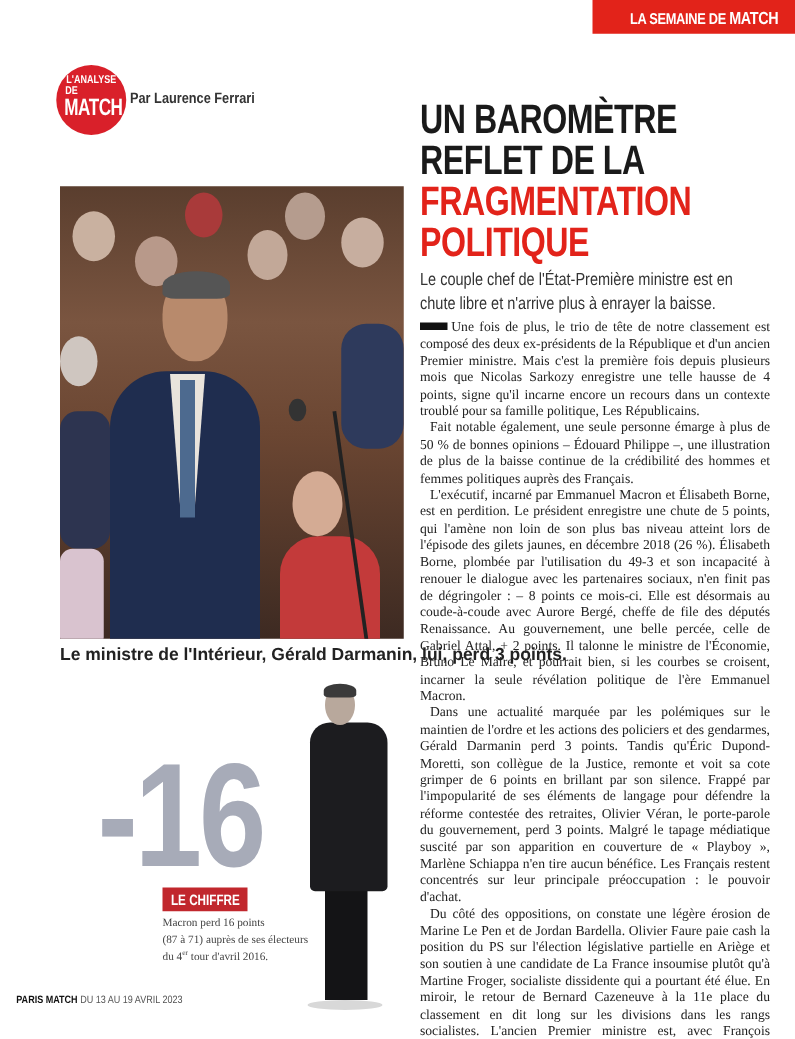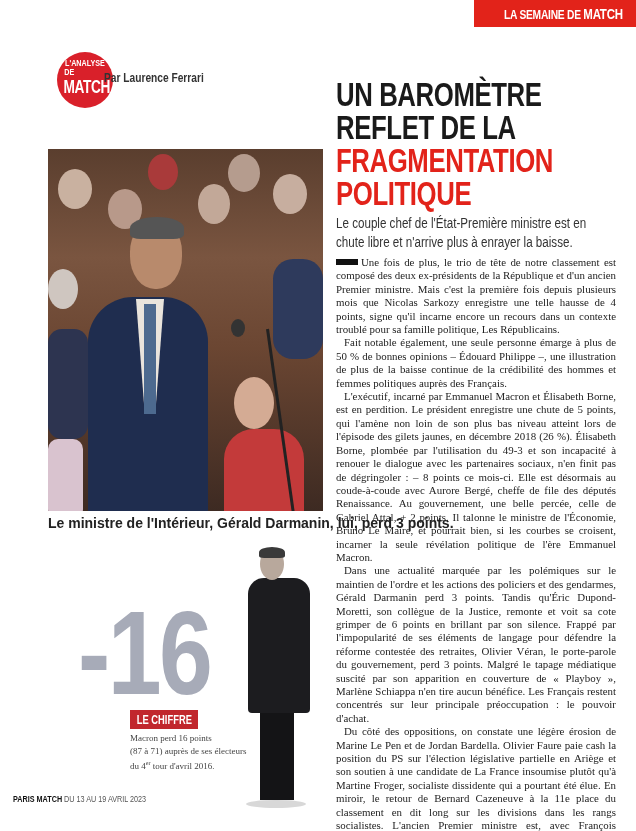--- a/index.html
+++ b/index.html
@@ -14,21 +14,21 @@
     .rubric-text {
       font-family: "Liberation Sans", sans-serif; font-weight: bold; color: #fff;
       font-size: 12.5px; letter-spacing: -0.3px; transform: scaleX(0.82); transform-origin: center;
       white-space: nowrap;
     }
     .rubric-text .match { font-size: 14px; }
 
     .badge {
       position: absolute; left: 45px; top: 52px; width: 56px; height: 56px; border-radius: 50%;
       background: #d9202a; color: #fff; font-family: "Liberation Sans", sans-serif;
-      font-weight: bold; text-align: center; overflow: hidden; margin-left: 12px;
+      font-weight: bold; text-align: center; overflow: hidden;
     }
     .badge .l1 { position: absolute; top: 7px; left: 0; width: 100%; font-size: 9px; line-height: 9px; transform: scaleX(0.8); }
     .badge .l2 { position: absolute; top: 16px; left: 6px; font-size: 9px; line-height: 9px; transform: scaleX(0.8); text-align: left; }
     .badge .l3 { position: absolute; top: 25px; left: -2px; width: 60px; font-size: 19px; line-height: 20px; transform: scaleX(0.72); letter-spacing: -0.5px; }
 
     .byline {
       position: absolute; left: 104px; top: 71px; font-family: "Liberation Sans", sans-serif;
       font-weight: bold; font-size: 12px; color: #333; transform: scaleX(0.85); transform-origin: left;
       white-space: nowrap;
     }

